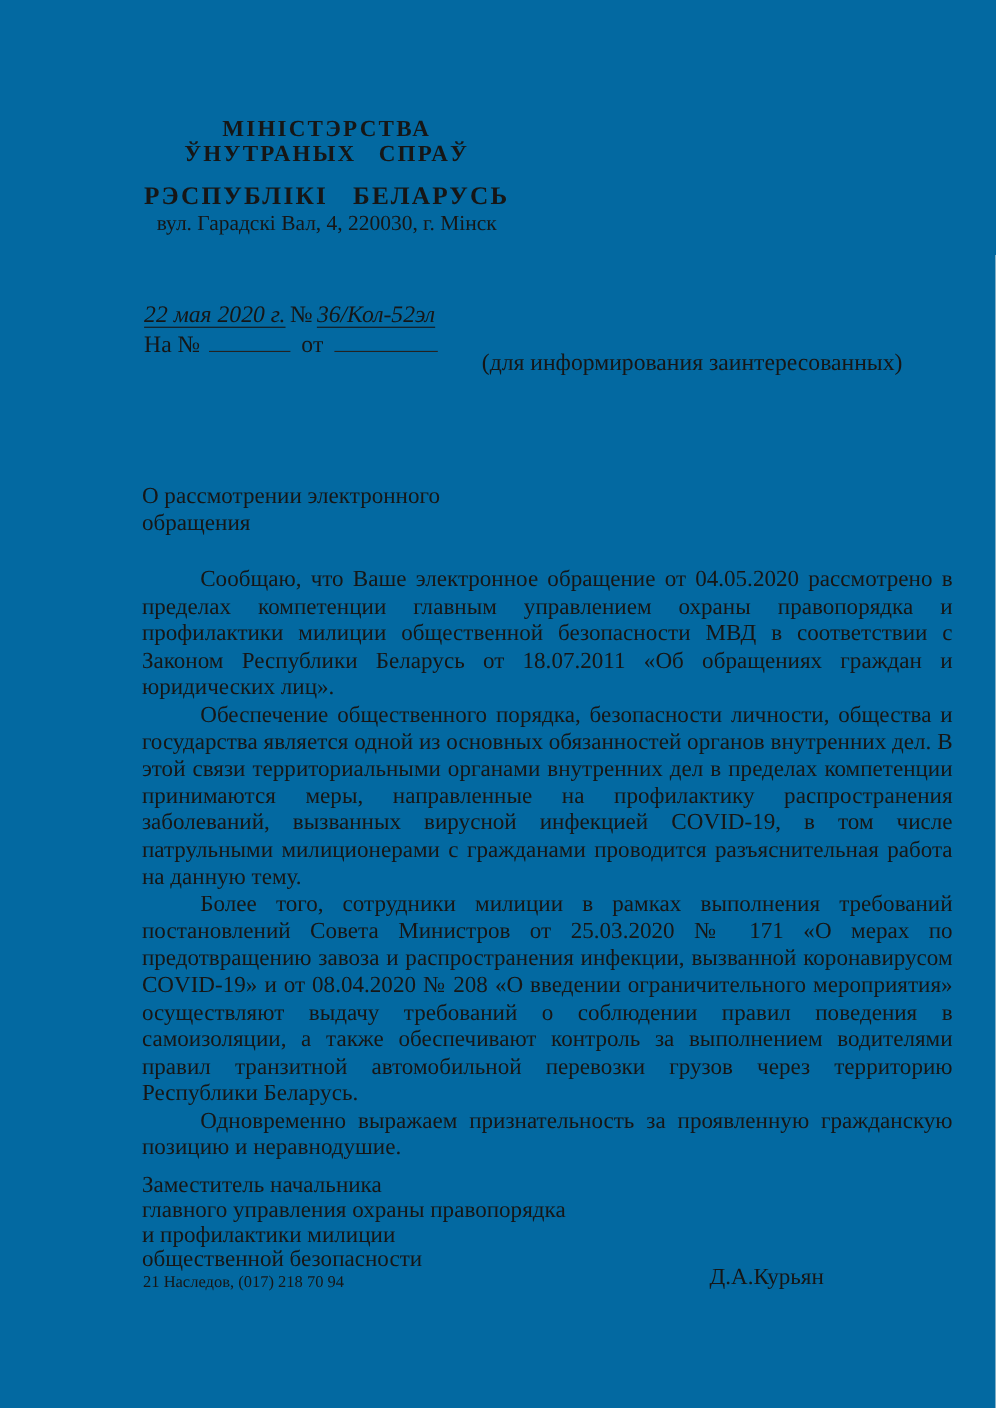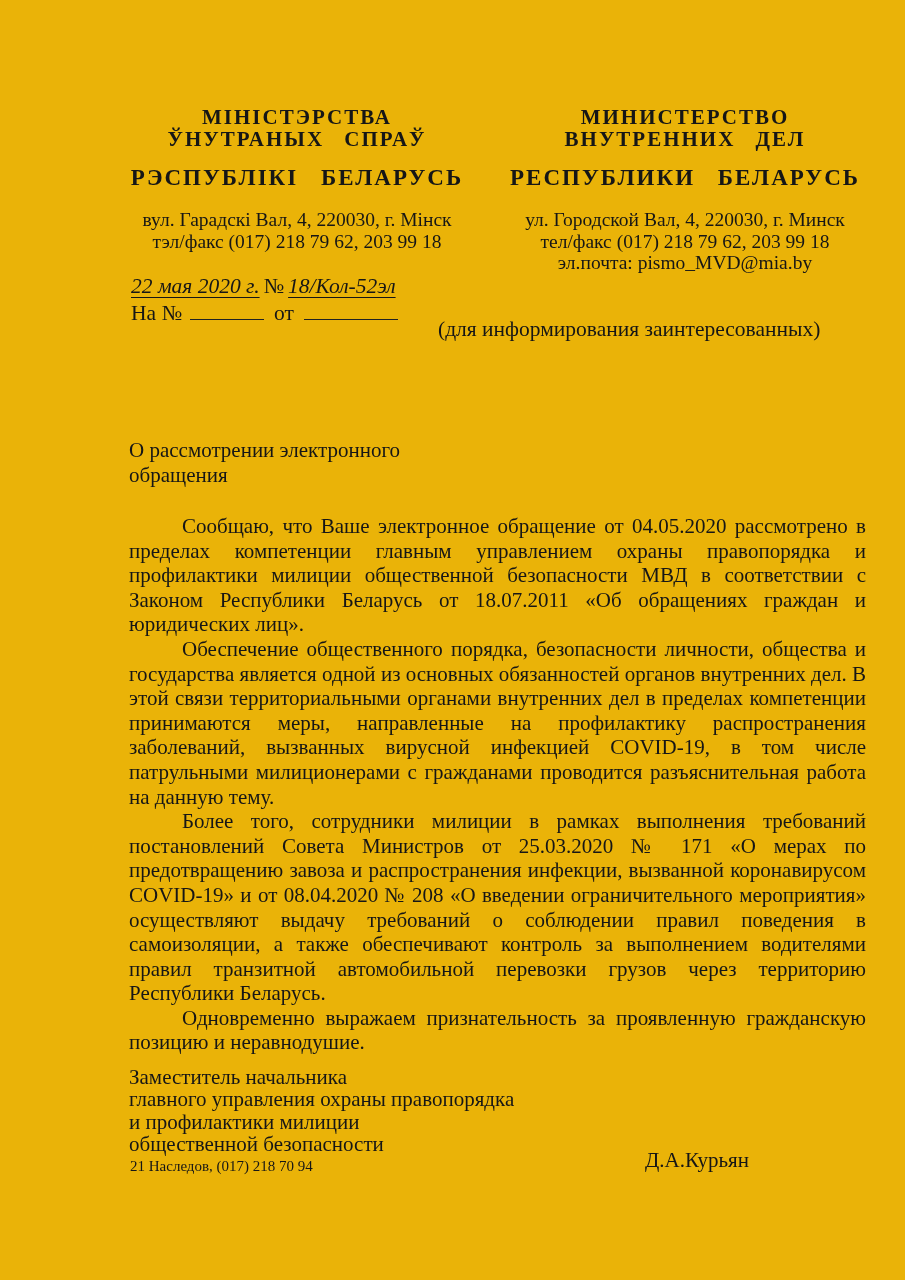--- a/index.html
+++ b/index.html
@@ -1,38 +1,38 @@
 <!DOCTYPE html>
 <html><head>
 <meta charset="utf-8">
 <style>
   html,body { margin:0; padding:0; background:#e8e8e8; }
   .page {
     position:relative;
     width:905px; height:1280px;
-    background:#eab308;
+    background:#0369a1;
     color:#161616;
     font-family:"Liberation Serif","DejaVu Serif",serif;
     overflow:hidden;
     margin:0 auto;
   }
 
   
   .lh-col { position:absolute; top:106px; text-align:center; }
   .lh-left  { left:128px; width:338px; }
   .lh-right { left:508px; width:354px; }
   .org-name {
     font-weight:bold; font-size:21px; line-height:22px;
     letter-spacing:2px; word-spacing:13px; white-space:nowrap;
   }
   .org-country {
     font-weight:bold; font-size:23px; line-height:26px;
     letter-spacing:2px; word-spacing:15px; margin-top:15px; white-space:nowrap;
   }
-  .lh-addr { font-size:19.5px; line-height:21.7px; margin-top:18px; white-space:nowrap; }
+  .lh-addr { font-size:19.5px; line-height:21.7px; margin-top:2px; white-space:nowrap; }
   .lh-line { white-space:nowrap; }
 
   
   .ref-block { position:absolute; top:274px; left:131px; font-size:21.5px; line-height:25px; }
   .ref-ital { font-style:italic; text-decoration:underline; text-underline-offset:4px; text-decoration-thickness:1px; }
   .ref-no { padding:0 4px; }
   .reply-line { margin-top:2px; }
   .blank {
     display:inline-block; height:2px;
     border-bottom:1.4px solid #222;
@@ -79,38 +79,27 @@
 <body>
 
 <div class="page">
 
   <div class="lh-col lh-left">
     <div class="org-name">МІНІСТЭРСТВА</div>
     <div class="org-name">ЎНУТРАНЫХ СПРАЎ</div>
     <div class="org-country">РЭСПУБЛІКІ БЕЛАРУСЬ</div>
     <div class="lh-addr">
       <div class="lh-line">вул. Гарадскі Вал, 4, 220030, г. Мінск</div>
-      <div class="lh-line">тэл/факс (017) 218 79 62, 203 99 18</div>
     </div>
   </div>
 
-  <div class="lh-col lh-right">
-    <div class="org-name">МИНИСТЕРСТВО</div>
-    <div class="org-name">ВНУТРЕННИХ ДЕЛ</div>
-    <div class="org-country">РЕСПУБЛИКИ БЕЛАРУСЬ</div>
-    <div class="lh-addr">
-      <div class="lh-line">ул. Городской Вал, 4, 220030, г. Минск</div>
-      <div class="lh-line">тел/факс (017) 218 79 62, 203 99 18</div>
-      <div class="lh-line">эл.почта: pismo_MVD@mia.by</div>
-    </div>
-  </div>
 
   <div class="ref-block">
     <div>
-      <span class="ref-ital">22 мая 2020 г.</span><span class="ref-no">№</span><span class="ref-ital">18/Кол-52эл</span>
+      <span class="ref-ital">22 мая 2020 г.</span><span class="ref-no">№</span><span class="ref-ital">36/Кол-52эл</span>
     </div>
     <div class="reply-line">
       <span>На №</span><span class="blank blank-1"></span><span>от</span><span class="blank blank-2"></span>
     </div>
   </div>
 
   <div class="annotation">(для информирования заинтересованных)</div>
 
   <div class="subject">О рассмотрении электронного обращения</div>
 

